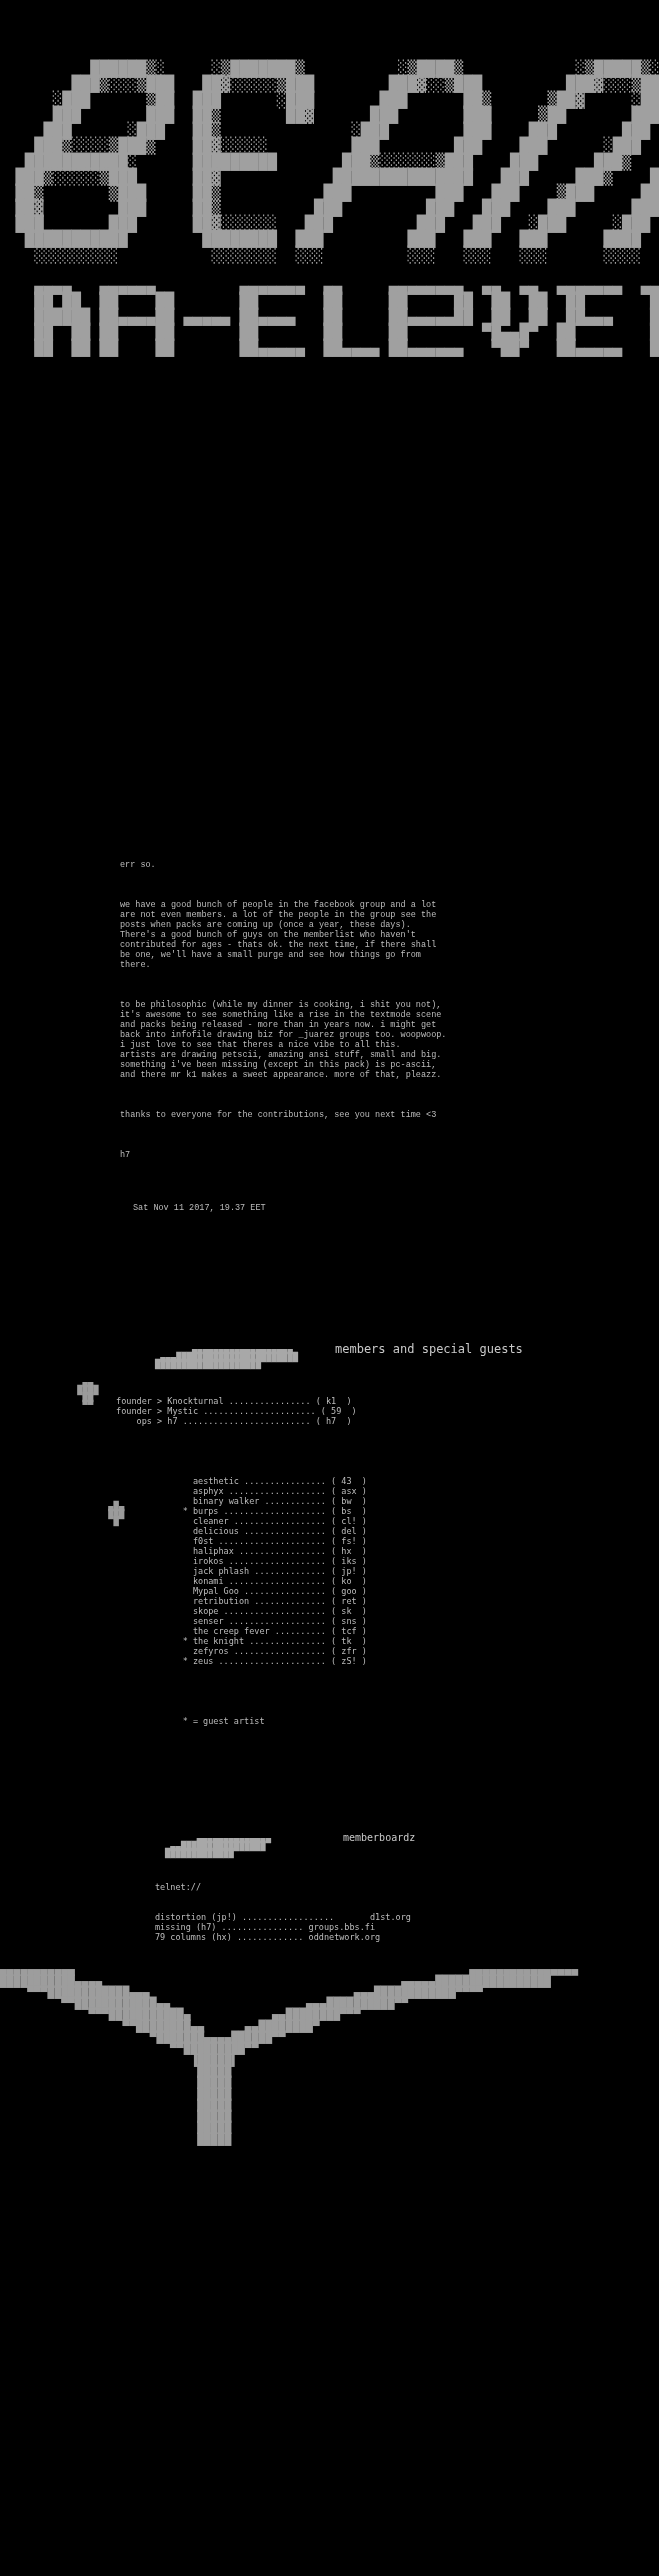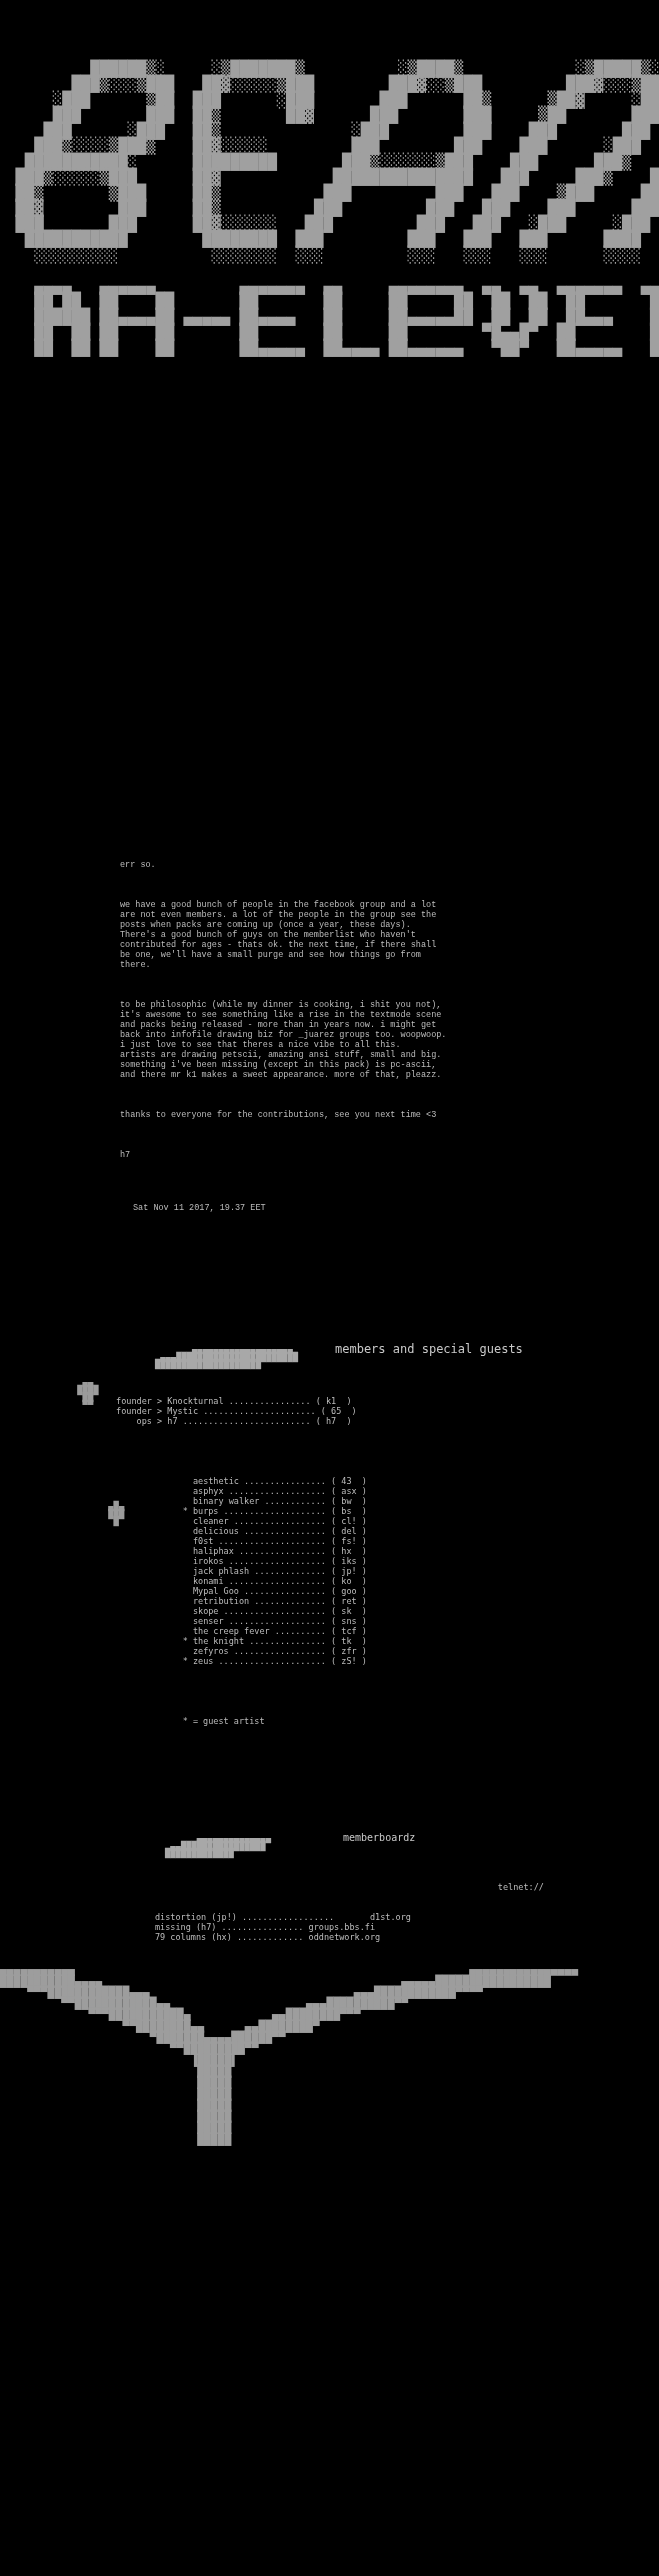--- a/index.html
+++ b/index.html
@@ -132,21 +132,21 @@
     position: absolute;
     left: 155px;
     top: 1862px;
     width: 392px;
     font-size: 8.5px;
     line-height: 10px;
     white-space: pre;
     color: #bdbdbd;
     font-family: "DejaVu Sans Mono", monospace;
   }
-  .boardz-list .telnet { display: block; text-align: right; padding-right: 3.1px; }
+  .boardz-list .telnet { display: block; text-align: left; padding-right: 3.1px; }
 
   
   .bottom-art {
     position: absolute;
     left: 0;
     top: 1953px;
     width: 659px;
     height: 718px;
     overflow: hidden;
   }
@@ -225,21 +225,21 @@
 
   <pre class="side-deco-a">  ▄▄
  ████
   ██
   ▀▀</pre>
   <pre class="side-deco-b"> ▄█▄
  ███
   █</pre>
 
   <div class="members-list">
-    <div id="roles-host"><div><span> founder &gt; </span><span>Knockturnal </span><span>................ </span><span>( k1  )</span></div><div><span> founder &gt; </span><span>Mystic </span><span>...................... </span><span>( 65  )</span></div><div><span>     ops &gt; </span><span>h7 </span><span>......................... </span><span>( h7  )</span></div></div>
+    <div id="roles-host"><div><span> founder &gt; </span><span>Knockturnal </span><span>................ </span><span>( k1  )</span></div><div><span> founder &gt; </span><span>Mystic </span><span>...................... </span><span>( 59  )</span></div><div><span>     ops &gt; </span><span>h7 </span><span>......................... </span><span>( h7  )</span></div></div>
     <span class="spacer"></span>
     <div id="members-host"><div><span>                </span><span>aesthetic </span><span>................ </span><span>( 43  )</span></div><div><span>                </span><span>asphyx </span><span>................... </span><span>( asx )</span></div><div><span>                </span><span>binary walker </span><span>............ </span><span>( bw  )</span></div><div><span>              * </span><span>burps </span><span>.................... </span><span>( bs  )</span></div><div><span>                </span><span>cleaner </span><span>.................. </span><span>( cl! )</span></div><div><span>                </span><span>delicious </span><span>................ </span><span>( del )</span></div><div><span>                </span><span>f0st </span><span>..................... </span><span>( fs! )</span></div><div><span>                </span><span>haliphax </span><span>................. </span><span>( hx  )</span></div><div><span>                </span><span>irokos </span><span>................... </span><span>( iks )</span></div><div><span>                </span><span>jack phlash </span><span>.............. </span><span>( jp! )</span></div><div><span>                </span><span>konami </span><span>................... </span><span>( ko  )</span></div><div><span>                </span><span>Mypal Goo </span><span>................ </span><span>( goo )</span></div><div><span>                </span><span>retribution </span><span>.............. </span><span>( ret )</span></div><div><span>                </span><span>skope </span><span>.................... </span><span>( sk  )</span></div><div><span>                </span><span>senser </span><span>................... </span><span>( sns )</span></div><div><span>                </span><span>the creep fever </span><span>.......... </span><span>( tcf )</span></div><div><span>              * </span><span>the knight </span><span>............... </span><span>( tk  )</span></div><div><span>                </span><span>zefyros </span><span>.................. </span><span>( zfr )</span></div><div><span>              * </span><span>zeus </span><span>..................... </span><span>( zS! )</span></div></div>
     <span class="spacer"></span>
     <div id="legend-host"><div>              * = guest artist</div></div>
   </div>
 
   <div class="boardz-head">
     <pre class="deco">      ▄▄▄▄▄▄▄▄▄▄▄▄▄▄
  ▄▄████████████████
 █████████████</pre>

